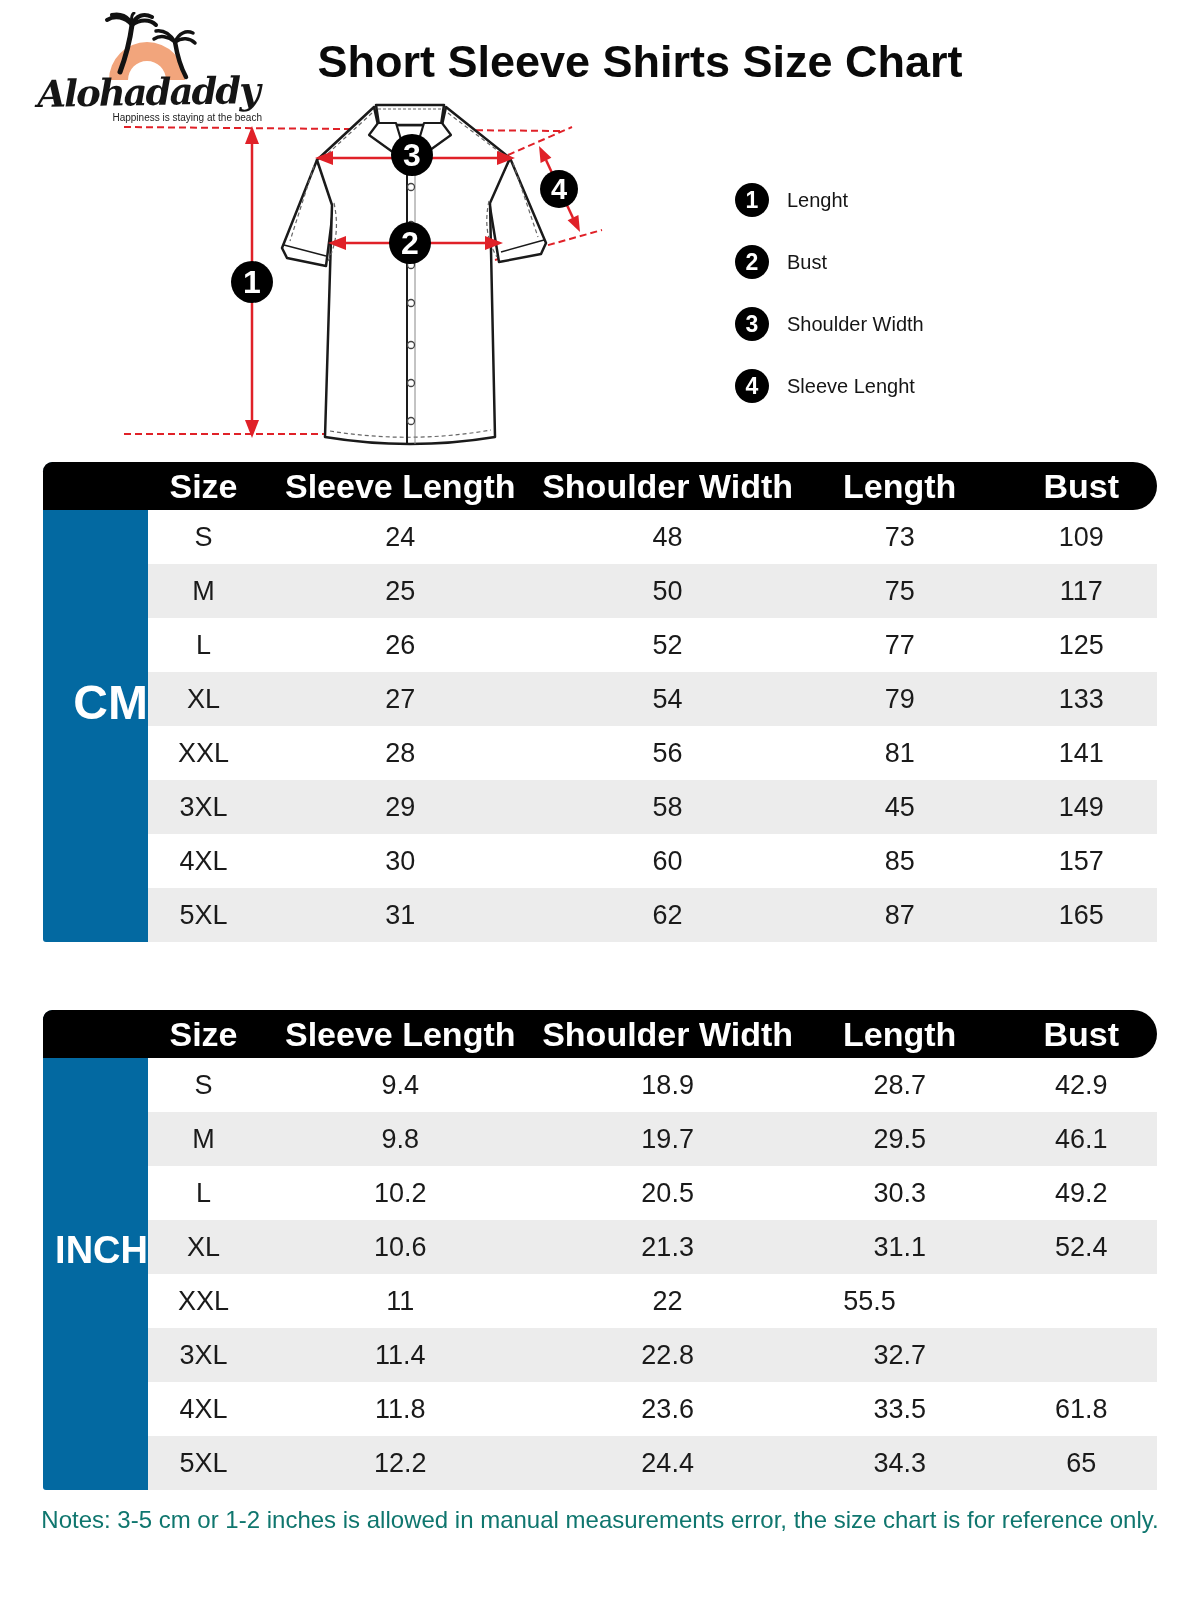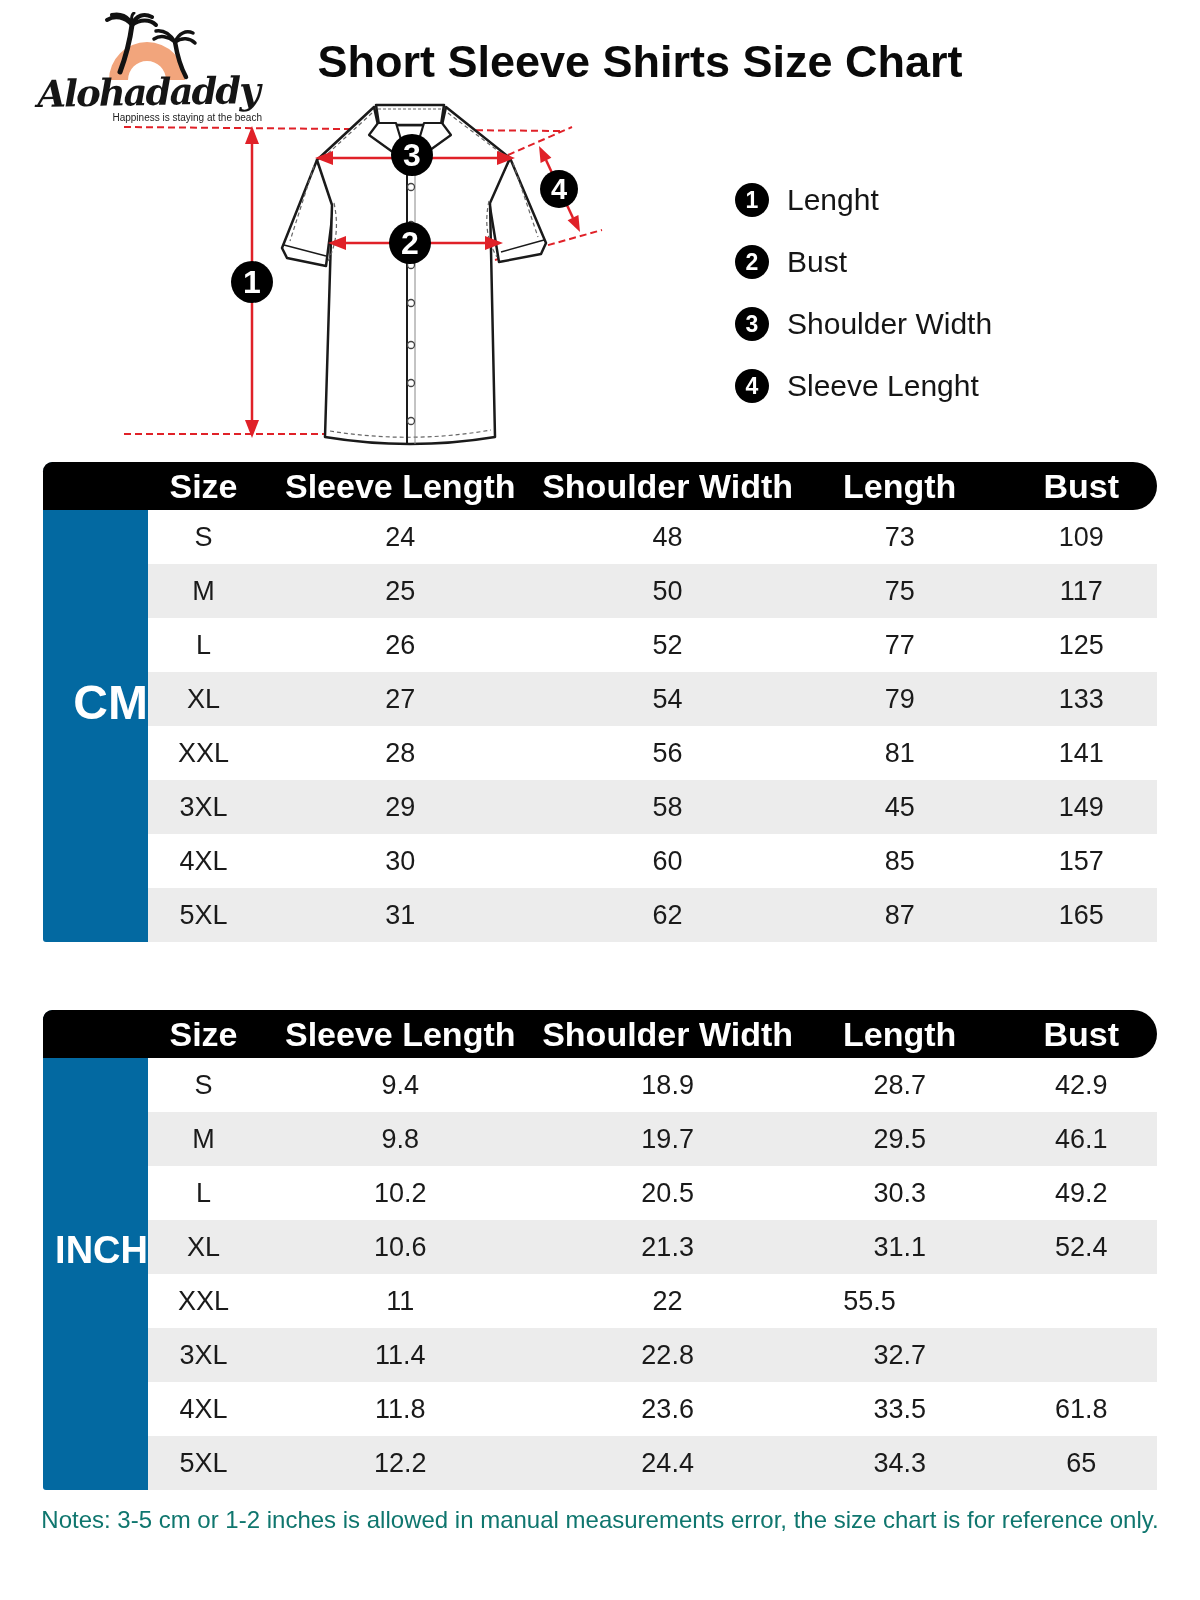--- a/index.html
+++ b/index.html
@@ -21,21 +21,21 @@
 
   
   #diagram{position:absolute;left:110px;top:95px;width:540px;height:360px;}
 
   
   #legend{position:absolute;left:735px;top:182px;}
   .legend-item{display:flex;align-items:center;gap:18px;height:36px;margin-bottom:26px;}
   .legend-bullet{width:34px;height:34px;border-radius:50%;background:#000;color:#fff;
       display:flex;align-items:center;justify-content:center;
       font-size:23px;font-weight:700;flex:0 0 34px;}
-  .legend-label{font-size:30px;color:#151515;}
+  .legend-label{font-size:20px;color:#151515;}
 
   
   .size-table{position:absolute;left:43px;width:1114px;height:480px;}
   #table-cm{top:462px;}
   #table-inch{top:1010px;}
   .tbl-head{position:absolute;top:0;left:0;right:0;height:48px;background:#000;
       border-radius:10px 26px 26px 0;display:flex;align-items:center;
       padding-left:105px;box-sizing:border-box;z-index:2;}
   .tbl-side{position:absolute;top:0;left:0;width:105px;bottom:0;background:#0369a1;
       display:flex;align-items:center;justify-content:flex-end;border-radius:10px 0 0 3px;}

